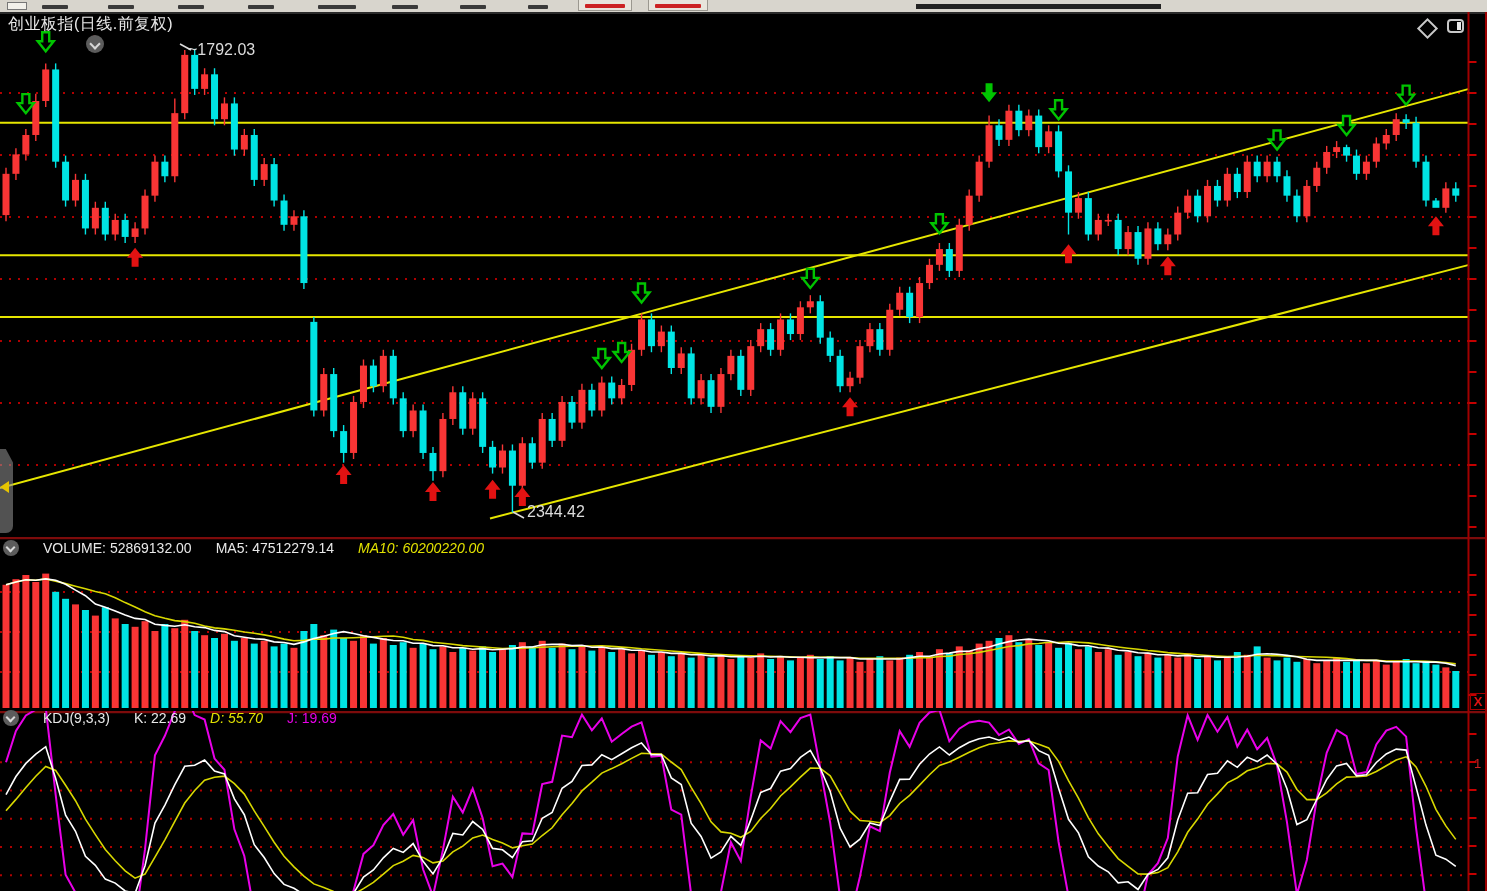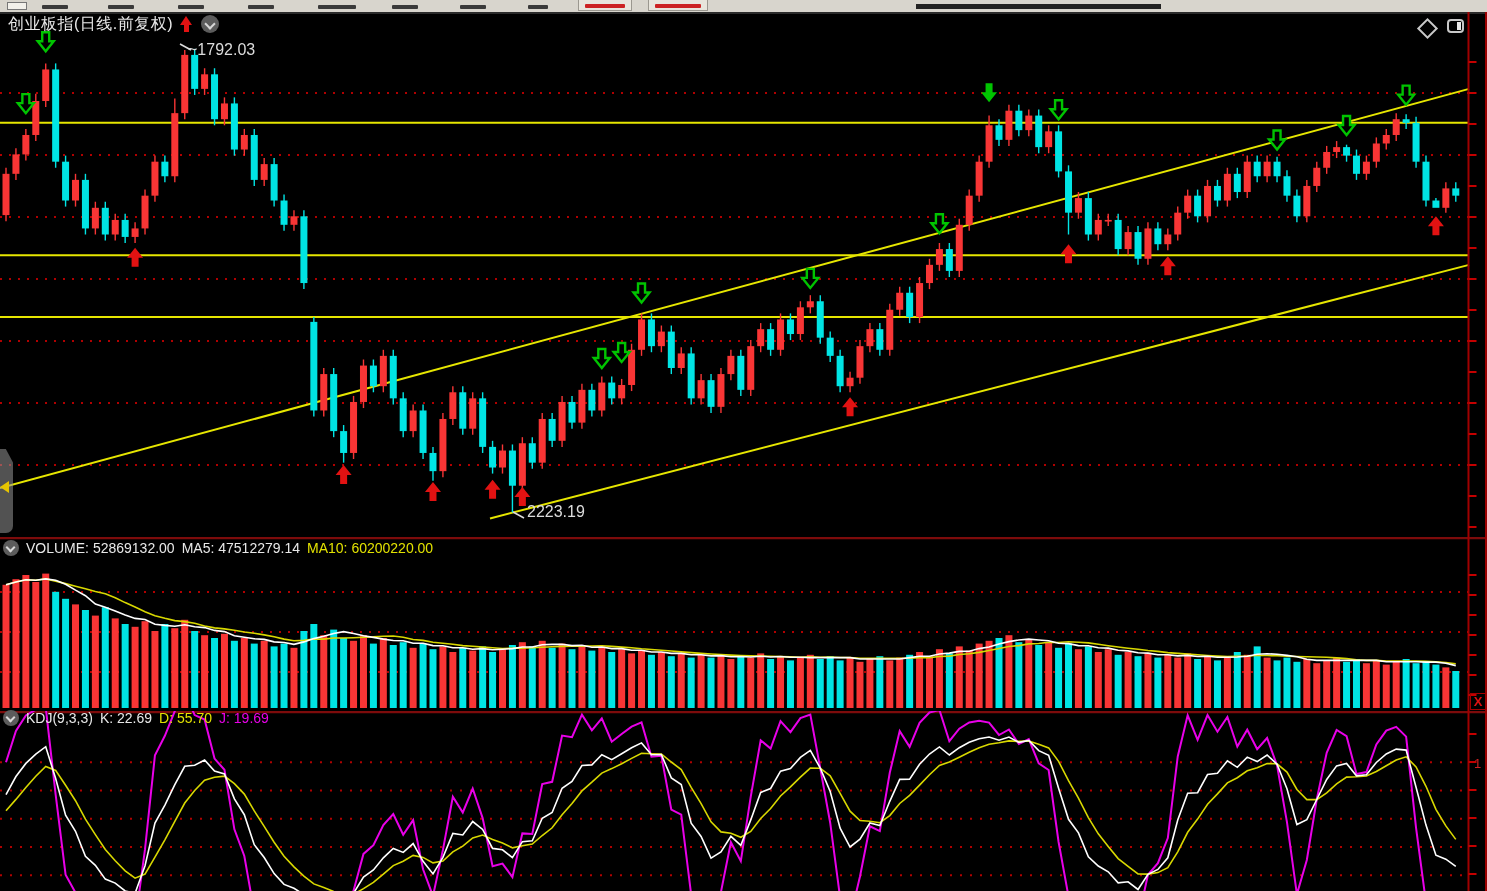--- a/index.html
+++ b/index.html
@@ -8,37 +8,37 @@
   
   .menubar{position:absolute;left:0;top:0;width:1487px;height:12px;background:#d8d5cd;border-bottom:2px solid #2a2a2a;}
   .menu-frag{position:absolute;bottom:3px;height:4px;background:#3a3a3a;border-radius:1px;}
   .menu-title-frag{position:absolute;bottom:3px;height:5px;background:#222;}
   .menu-btn{position:absolute;top:0;height:11px;background:#e8e5dc;border:1px solid #9a978f;border-top:none;box-sizing:border-box;}
   .menu-btn .red{position:absolute;left:6px;right:6px;bottom:2px;height:4px;background:#cc2222;border-radius:1px;}
   .menu-logo{position:absolute;left:7px;bottom:2px;width:20px;height:8px;background:#f2f0ea;border:1px solid #777;box-sizing:border-box;}
   
   .panel{position:absolute;left:0;width:1487px;}
   svg{position:absolute;left:0;top:0;display:block;}
-  .title-row{position:absolute;left:8px;top:14px;height:20px;display:flex;align-items:center;z-index:5;}
+  .title-row{position:absolute;left:8px;top:14px;height:20px;display:flex;align-items:center;z-index:5;flex-direction:column;}
   .chart-title{color:#e8e8e8;font-size:16px;letter-spacing:0.5px;white-space:nowrap;}
   .up-arrow{width:13px;height:16px;position:relative;margin-left:7px;}
   .up-arrow .head{position:absolute;left:0;top:0;width:0;height:0;border-left:6.5px solid transparent;border-right:6.5px solid transparent;border-bottom:9px solid #e21212;}
   .up-arrow .stem{position:absolute;left:4px;top:8px;width:5px;height:8px;background:#e21212;}
   .chev{width:18px;height:18px;border-radius:50%;background:#5c5c5c;position:relative;margin-left:8px;flex:none;}
   .chev::after{content:"";position:absolute;left:5px;top:5px;width:6px;height:6px;border-right:2px solid #d8d8d8;border-bottom:2px solid #d8d8d8;transform:rotate(45deg);}
   .chev.small{width:16px;height:16px;margin:0;}
   .chev.small::after{left:4px;top:4px;width:5px;height:5px;}
   .price-label{position:absolute;color:#dcdcdc;font-size:16px;z-index:4;white-space:nowrap;}
   .icon-diamond{position:absolute;left:1420px;top:21px;width:11px;height:11px;border:2px solid #c8c8c8;transform:rotate(45deg);z-index:5;}
   .icon-winbox{position:absolute;left:1447px;top:19px;width:17px;height:14px;border:2px solid #c8c8c8;border-radius:4px;box-sizing:border-box;z-index:5;}
   .icon-winbox::after{content:"";position:absolute;right:1px;top:1px;width:4px;height:8px;background:#e8e8e8;}
   .left-tab{position:absolute;left:0;top:449px;width:13px;height:84px;background:rgba(150,150,150,.55);border-radius:0 7px 7px 0;clip-path:polygon(0 0,45% 0,100% 16%,100% 100%,0 100%);z-index:4;}
   .left-tab-arrow{position:absolute;left:0;top:481px;width:0;height:0;border-top:6px solid transparent;border-bottom:6px solid transparent;border-right:9px solid #e6c400;z-index:5;}
-  .ind-header{position:absolute;left:3px;display:flex;align-items:center;gap:7px;z-index:5;font-size:14px;white-space:nowrap;}
-  .ind-header .w{color:#e8e8e8;} .ind-header .y{color:#e2e200;} .ind-header .m{color:#e800e8;}
+  .ind-header{position:absolute;left:3px;display:flex;align-items:center;gap:24px;z-index:5;font-size:14px;white-space:nowrap;}
+  .ind-header .w{color:#e8e8e8;} .ind-header .y{color:#e2e200;font-style:italic;} .ind-header .m{color:#e800e8;}
   .x-btn{position:absolute;left:1470px;top:693px;width:16px;height:17px;border:1px solid #a00000;color:#dd1111;font-size:13px;font-weight:bold;text-align:center;line-height:16px;z-index:6;box-sizing:border-box;}
   .axis-100{position:absolute;left:1474px;top:756px;color:#cc2222;font-size:13px;z-index:6;}
   .right-border{position:absolute;left:1485px;top:12px;width:2px;height:879px;background:#9c0000;z-index:3;}
 </style>
 </head>
 <body>
 
 <div class="menubar">
   <span class="menu-logo"></span>
   <span class="menu-frag" style="left:42px;width:26px"></span>
@@ -422,21 +422,21 @@
 </div>
 <div class="title-row">
   <span class="chart-title">创业板指(日线.前复权)</span>
   <span class="up-arrow">
       <span class="head"></span>
       <span class="stem"></span>
     </span>
   <span class="chev"></span>
 </div>
 <div class="price-label" style="left:188px;top:41px">~1792.03</div>
-<div class="price-label" style="left:527px;top:503px">2223.19</div>
+<div class="price-label" style="left:527px;top:503px">2344.42</div>
 <span class="icon-diamond"></span>
 <span class="icon-winbox"></span>
 <div class="left-tab"></div>
 <div class="left-tab-arrow"></div>
 
 <div class="panel" style="top:537px;height:174px">
   <svg id="volChart" width="1487" height="174">
       <g>
         <line x1="0" y1="1" x2="1487" y2="1" stroke="#7d0b0b" stroke-width="2.5"></line>
       </g>

